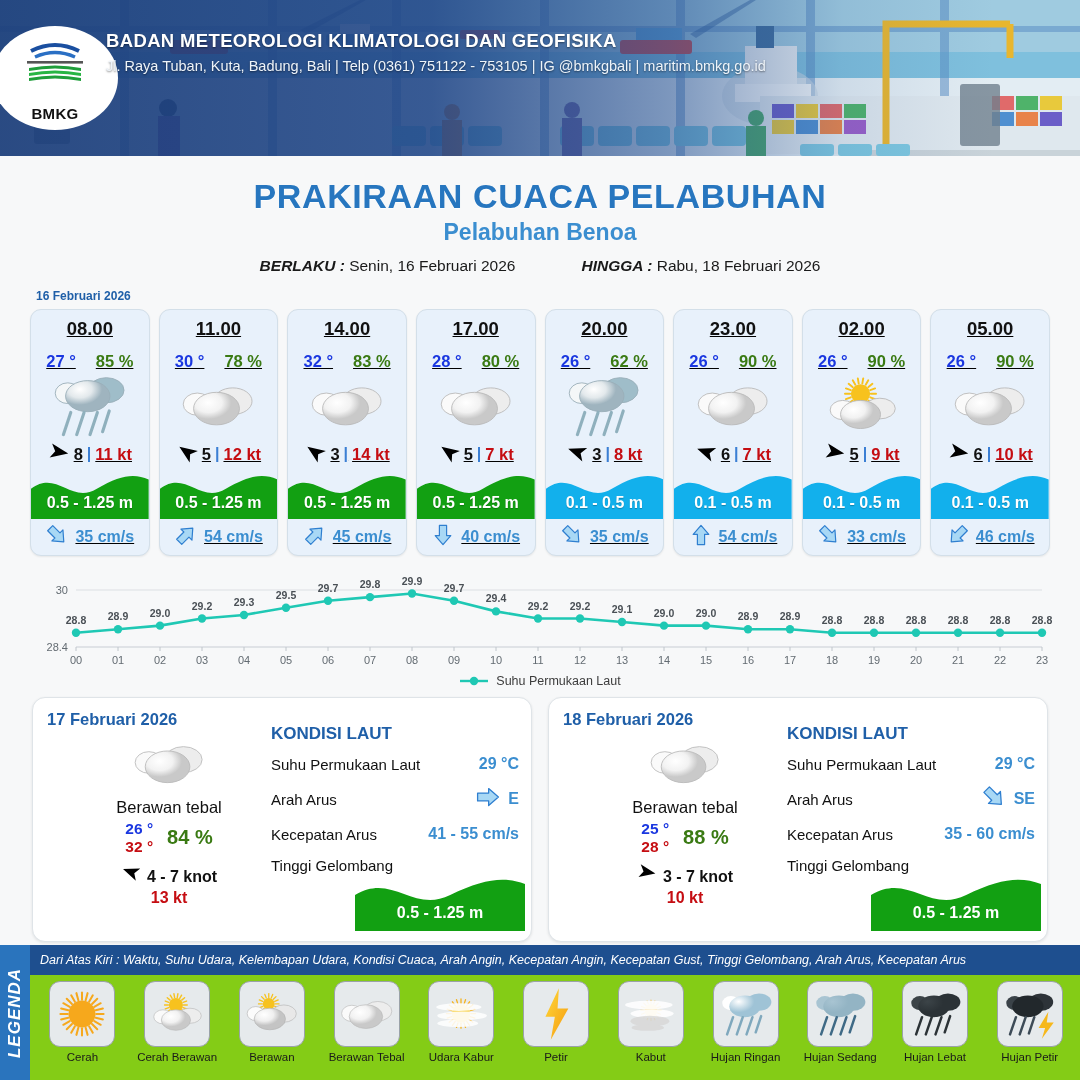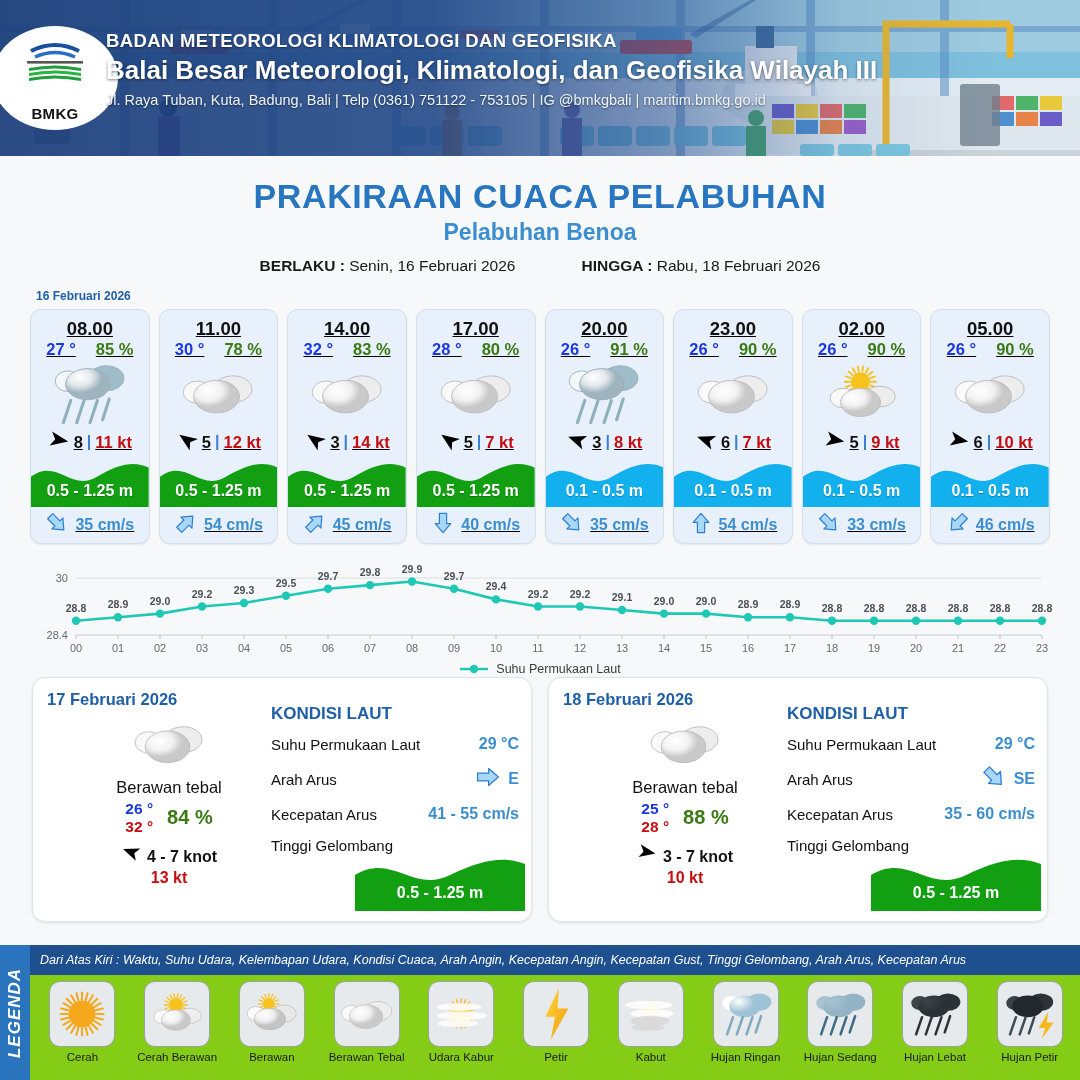--- a/index.html
+++ b/index.html
@@ -36,32 +36,32 @@
 
   
   .title-main {
     text-align:center; color:#2776bf; font-size:34px; font-weight:bold;
     letter-spacing:.6px; margin-top:21px;
     font-family:"Liberation Sans", sans-serif; font-stretch:condensed;
     text-shadow:0 1px 1px rgba(255,255,255,.9);
   }
   .title-sub { text-align:center; color:#3b8ed0; font-size:23px; font-weight:bold; margin-top:3px; }
   .valid-row { display:flex; justify-content:center; gap:66px; margin-top:11px; font-size:15.5px; color:#1a1a1a; }
-  .valid-row b { font-weight:bold; }
+  .valid-row b { font-weight:bold;font-style:italic; }
 
   .date-label { color:#1f5fa8; font-size:12px; font-weight:bold; margin:14px 0 6px 36px; }
 
   
   .cards { display:flex; gap:9px; padding:0 30px;text-decoration:underline; }
   .card {
     width:128px; background:#e8f1fb; border:1px solid #d3dfe9; border-radius:11px;
     overflow:hidden; position:relative; box-shadow:0 1px 2px rgba(0,0,0,.07);
   }
   .c-time { text-align:center; font-size:18.5px; font-weight:bold; color:#111; padding-top:8px; }
-  .c-th { display:flex; justify-content:center; gap:20px; margin-top:0;text-align:right; }
+  .c-th { display:flex; justify-content:center; gap:20px; margin-top:12px;text-align:right; }
   .c-temp { color:#1a37e0; font-size:16.5px; font-weight:bold; }
   .c-hum  { color:#3a7a13; font-size:16.5px; font-weight:bold; }
   .c-icon { height:66px; display:flex; align-items:center; justify-content:center; margin-top:2px; }
   .c-wind { display:flex; align-items:center; justify-content:center; gap:4px; height:30px; }
   .c-dir  { font-size:16.5px; font-weight:bold; color:#111; }
   .c-pipe { color:#3b7fd4; font-weight:bold; font-size:16px; }
   .c-gust { color:#c50d12; font-size:16.5px; font-weight:bold; }
   .c-wave { position:relative; height:52px; margin-top:-2px; }
   .c-wave svg { position:absolute; left:0; top:0; width:100%; height:100%; display:block; }
   .c-wave span {
@@ -72,21 +72,21 @@
   .c-cur-t { color:#3b8ed0; font-size:16px; font-weight:bold; }
 
   
   .chart-wrap { position:relative; margin:12px 28px 0 28px; height:105px; }
   .chart-svg { display:block; }
   .chart-legend { display:flex; align-items:center; justify-content:center; gap:7px; margin-top:1px; }
   .chart-legend .swatch { display:flex; align-items:center; }
   .chart-legend .lbl { font-size:12.5px; color:#3c3c3c; }
 
   
-  .panels { display:flex; gap:16px; padding:0 32px; margin-top:1px; }
+  .panels { display:flex; gap:16px; padding:0 32px; margin-top:9px; }
   .panel {
     flex:1; background:#fff; border:1px solid #dfe4e8; border-radius:13px;
     box-shadow:0 1px 3px rgba(0,0,0,.09); height:245px; position:relative; padding:12px 14px;
   }
   .p-date { color:#1f5fa8; font-size:16.5px; font-weight:bold; }
   .p-left { position:absolute; left:36px; top:40px; width:200px; text-align:center; }
   .p-cond { font-size:16.5px; color:#111; margin-top:4px; }
   .p-temps { display:flex; align-items:center; justify-content:center; gap:14px; margin-top:3px; }
   .p-tcol { display:flex; flex-direction:column; line-height:1.15; }
   .p-tmin { color:#1a37e0; font-size:15.5px; font-weight:bold; }
@@ -227,21 +227,20 @@
       <rect x="6" y="26" width="56" height="2.6" fill="#555"></rect>
       <path d="M8 33 Q34 28 60 33 L60 36 Q34 31 8 36 Z" fill="#1f9e3a"></path>
       <path d="M8 38 Q34 33 60 38 L60 41 Q34 36 8 41 Z" fill="#28b544"></path>
       <path d="M8 43 Q34 38 60 43 L60 46 Q34 41 8 46 Z" fill="#1f9e3a"></path>
     </svg>
     <div class="logo-text">BMKG</div>
   </div>
 
   <div class="hdr-text">
     <div class="hdr-l1">BADAN METEOROLOGI KLIMATOLOGI DAN GEOFISIKA</div>
-    <div class="hdr-l2">Balai Besar Meteorologi, Klimatologi, dan Geofisika Wilayah III</div>
     <div class="hdr-l3">Jl. Raya Tuban, Kuta, Badung, Bali | Telp (0361) 751122 - 753105 | IG @bmkgbali | maritim.bmkg.go.id</div>
   </div>
 </div>
 
 <div class="title-main">PRAKIRAAN CUACA PELABUHAN</div>
 <div class="title-sub">Pelabuhan Benoa</div>
 <div class="valid-row">
   <div>
     <b>BERLAKU :</b>
     <span>Senin, 16 Februari 2026</span>
@@ -434,21 +433,21 @@
       <span><svg width="24" height="24" viewBox="0 0 40 40" style="transform:rotate(180deg)">
     <path d="M20 4 L33 19 L26 19 L26 36 L14 36 L14 19 L7 19 Z" fill="#a8d8f5" stroke="#2f7fd0" stroke-width="2" stroke-linejoin="round"></path>
           </svg></span>
       <span class="c-cur-t">40 cm/s</span>
     </div>
     </div>
     <div class="card">
     <div class="c-time">20.00</div>
     <div class="c-th">
       <span class="c-temp">26 °</span>
-      <span class="c-hum">91 %</span>
+      <span class="c-hum">62 %</span>
     </div>
     <div class="c-icon">
         <svg width="74" height="70.3" viewBox="0 0 100 95">
     <defs>
             <radialGradient id="rg74" cx="32%" cy="28%">
               <stop offset="0%" stop-color="#ffffff"></stop>
               <stop offset="55%" stop-color="#e3e9ec"></stop>
               <stop offset="100%" stop-color="#9fb4bf"></stop>
             </radialGradient>
           </defs>

